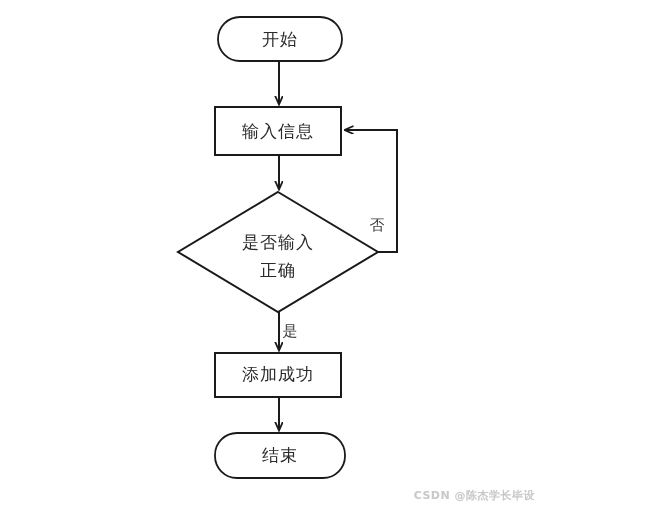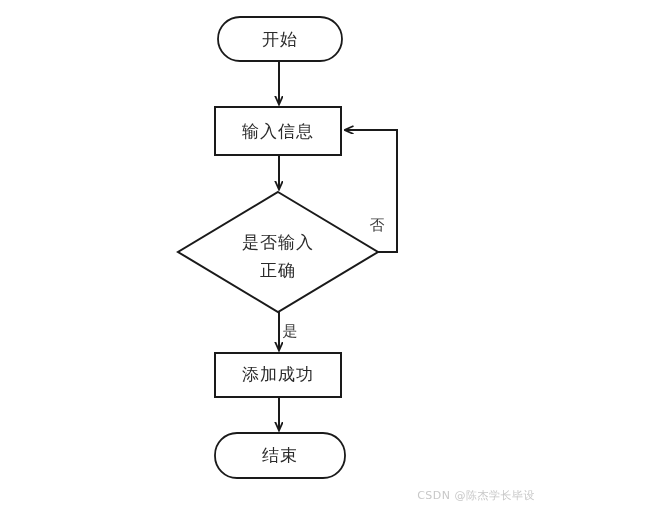--- a/index.html
+++ b/index.html
@@ -55,20 +55,21 @@
   .watermark {
     position: absolute;
     right: 8px;
     bottom: 6px;
     font-family: "DejaVu Sans", "Liberation Sans", sans-serif;
     font-size: 11px;
     color: #c8c8c8;
     letter-spacing: 0.5px;
     white-space: nowrap;
     user-select: none;
+    font-weight: bold;
   }
 </style>
 </head>
 <body>
 
 <div id="canvas">
 
   <svg id="flow-svg" viewBox="0 0 645 509">
     <defs>
       <marker id="arrowhead" markerWidth="10" markerHeight="10" refX="8.5" refY="4" orient="auto" markerUnits="userSpaceOnUse">

